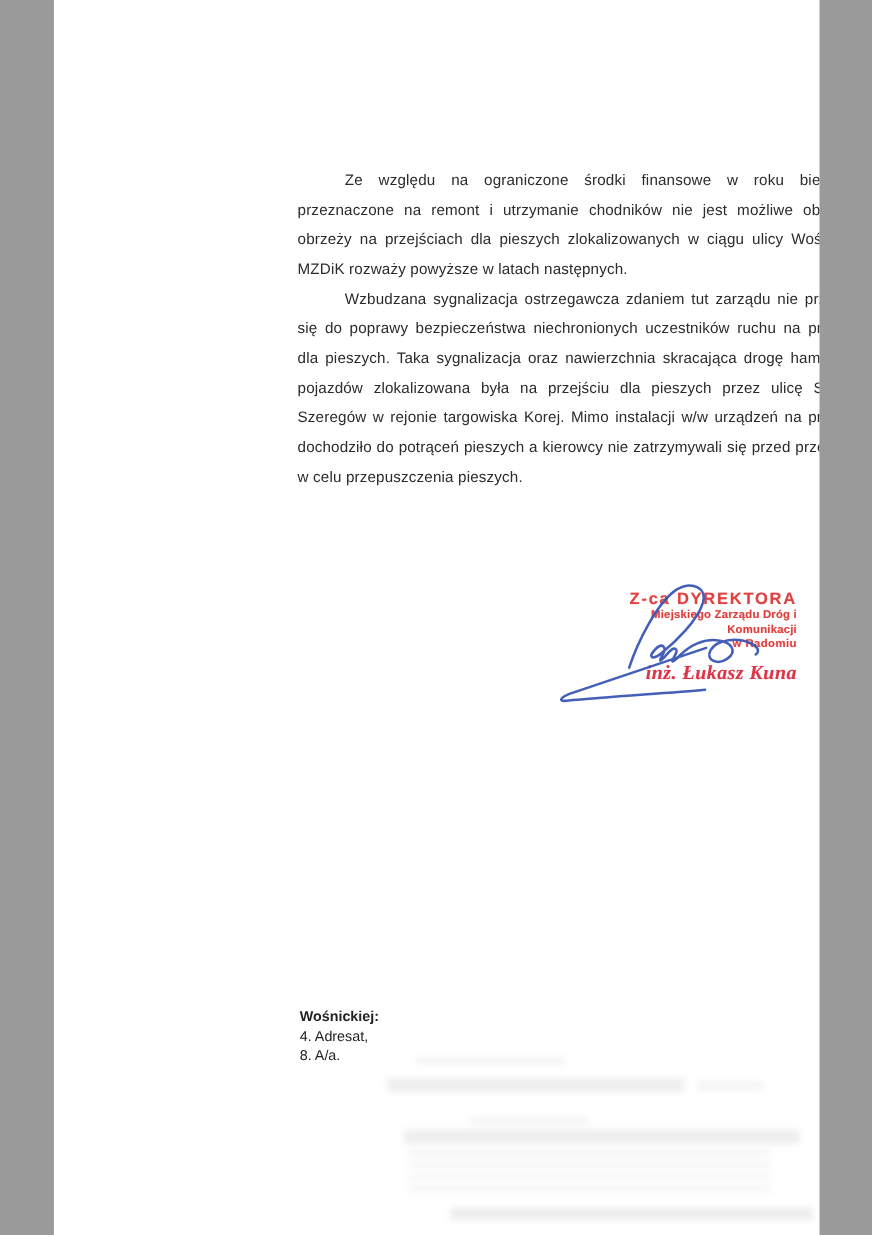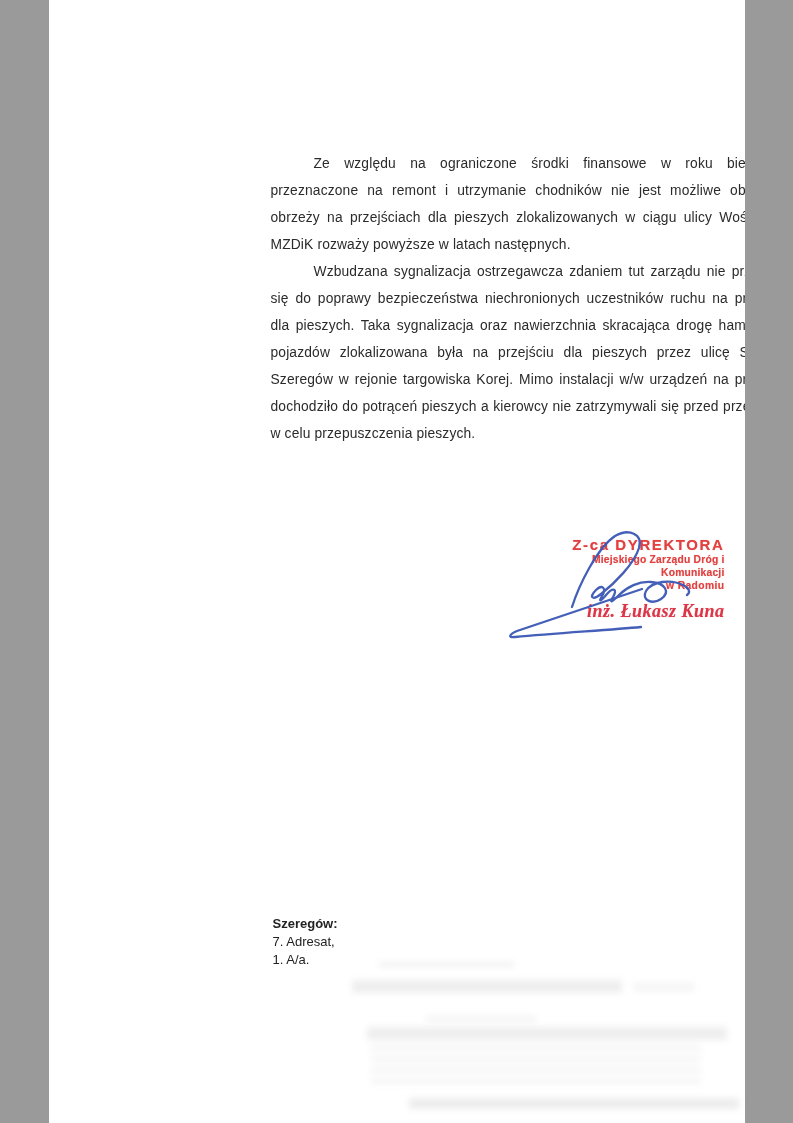--- a/index.html
+++ b/index.html
@@ -115,23 +115,23 @@
         C 603 581, 622 579, 634 585
         C 640 588, 642 592, 638 595"></path>
       <path d="M 593 589
         L 468 631
         C 461 634, 458 638, 466 637
         C 510 633, 560 630, 592 627"></path>
     </g>
   </svg>
 
   <div class="recipients">
-    <div class="head">Szeregów:</div>
-    <div class="item">7. Adresat,</div>
-    <div class="item">1. A/a.</div>
+    <div class="head">Wośnickiej:</div>
+    <div class="item">4. Adresat,</div>
+    <div class="item">8. A/a.</div>
   </div>
 
   <svg class="artifact squiggle" viewBox="0 0 66 14" xmlns="http://www.w3.org/2000/svg">
     <path d="M2 9 C 14 3, 30 10, 44 6 C 52 4, 60 7, 64 5" fill="none" stroke="#bdbdbd" stroke-width="2.4" stroke-linecap="round"></path>
   </svg>
   <div class="artifact speckles"></div>
   <div class="artifact ghost g1"></div>
   <div class="artifact ghost g2"></div>
   <div class="artifact ghost g3"></div>
   <div class="artifact ghost g4"></div>

